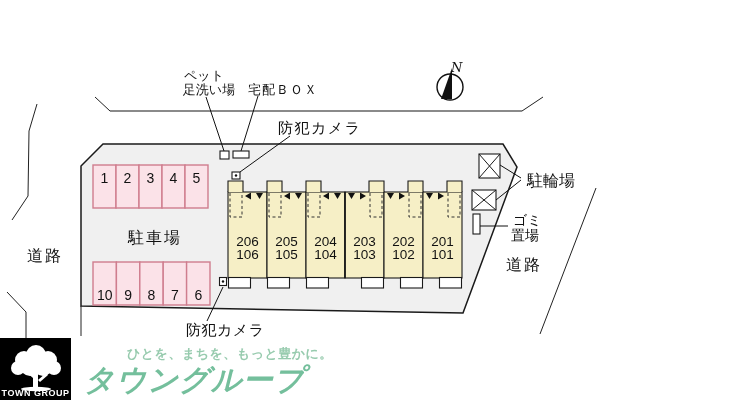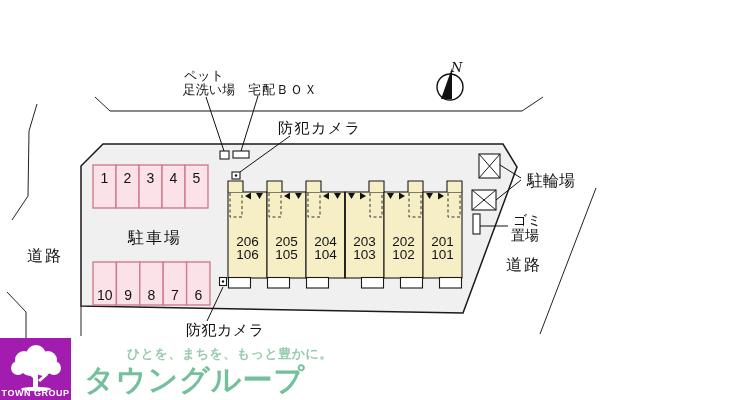--- a/index.html
+++ b/index.html
@@ -2,25 +2,25 @@
 <html><head>
 <meta charset="utf-8">
 <style>
   html,body{margin:0;padding:0;background:#ffffff;}
   #stage{position:relative;width:732px;height:400px;background:#ffffff;overflow:hidden;
          font-family:"Liberation Sans","DejaVu Sans",sans-serif;}
   #plan{position:absolute;left:0;top:0;}
   svg text{fill:#111;}
   .jp{font-family:"Liberation Sans","DejaVu Sans",sans-serif;}
   
-  #brand-square{position:absolute;left:0;top:338px;width:71px;height:62px;background:#a21caf;}
+  #brand-square{position:absolute;left:0;top:338px;width:71px;height:62px;background:#000000;}
   #brand-square .townname{position:absolute;left:0;right:0;bottom:2px;text-align:center;
       color:#fff;font-size:9px;font-weight:bold;letter-spacing:0.5px;}
   #tagline{position:absolute;left:92px;top:345px;color:#97cbae;font-size:13px;letter-spacing:0.5px;font-weight:bold;margin-left:35px;}
-  #brandname{position:absolute;left:84px;top:360px;color:#74bf9c;font-size:30px;font-weight:bold;letter-spacing:1px;}
+  #brandname{position:absolute;left:84px;top:360px;color:#74bf9c;font-size:30px;font-weight:bold;letter-spacing:1px;font-style:italic;}
 </style>
 </head>
 <body>
 
 <div id="stage">
 <svg id="plan" width="732" height="400" viewBox="0 0 732 400">
 
   <polygon points="103,144 503,144 517,167 463,313 81,306 81,166" fill="#f0f0f0" stroke="#1a1a1a" stroke-width="1.5"></polygon>
 
   <g fill="none" stroke="#222" stroke-width="1">

